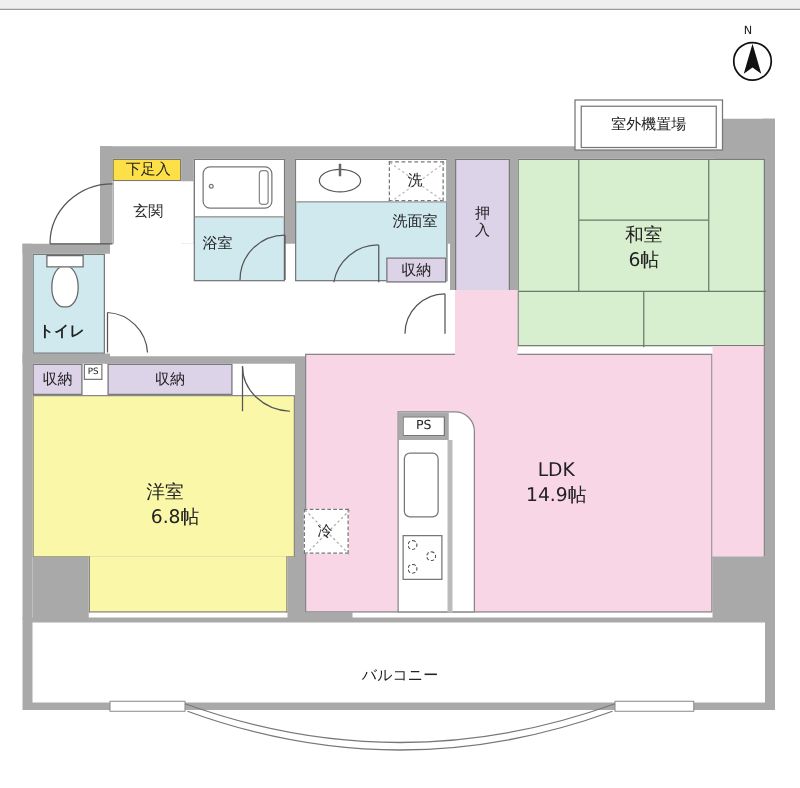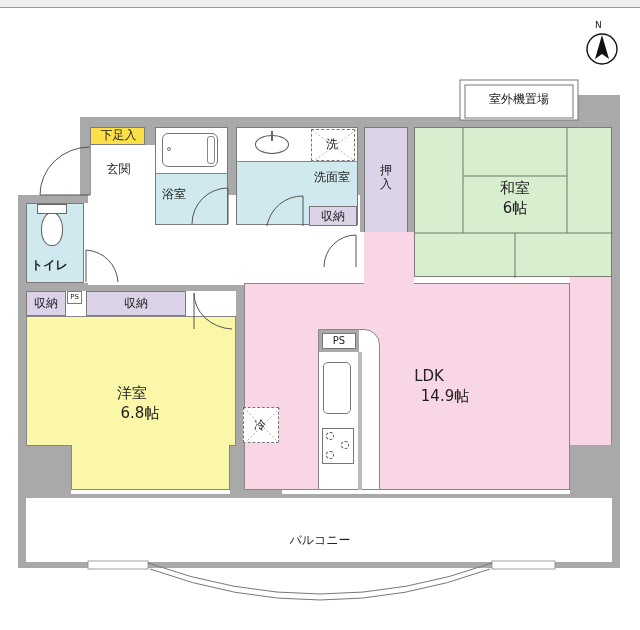--- a/index.html
+++ b/index.html
@@ -140,21 +140,21 @@
   <div class="lbl big" style="left:70px;top:68px;width:70px;">洋室</div>
   <div class="lbl big" style="left:78px;top:88px;width:70px;">6.8帖</div>
 </div>
 <div class="abs" style="left:71px;top:445px;width:159px;height:45px;background:#fbf7a8;border:1px solid #888;border-top:none;"></div>
 <svg class="abs" style="left:192px;top:291px;" width="44" height="40">
   <path d="M2 2 A 40 36 0 0 0 40 38" fill="none" stroke="#555"></path>
   <line x1="2" y1="2" x2="2" y2="38" stroke="#555"></line>
 </svg>
 
 <div class="abs" style="left:244px;top:283px;width:326px;height:207px;background:#f8d6e6;border:1px solid #888;">
-  <div class="lbl big" style="left:144px;top:84px;width:80px;">LDK</div>
+  <div class="lbl big" style="left:160px;top:84px;width:80px;">LDK</div>
   <div class="lbl big" style="left:160px;top:104px;width:80px;">14.9帖</div>
 </div>
 <div class="abs" style="left:364px;top:232px;width:50px;height:52px;background:#f8d6e6;"></div>
 <div class="abs" style="left:570px;top:277px;width:42px;height:168px;background:#f8d6e6;border-right:1px solid #888;"></div>
 <svg class="abs" style="left:322px;top:233px;" width="36" height="36">
   <path d="M34 2 A 32 32 0 0 0 2 34" fill="none" stroke="#555"></path>
   <line x1="34" y1="2" x2="34" y2="34" stroke="#555"></line>
 </svg>
 
 <div class="abs" style="left:318px;top:329px;width:62px;height:161px;background:#fff;border:1px solid #888;border-top-right-radius:16px;">

